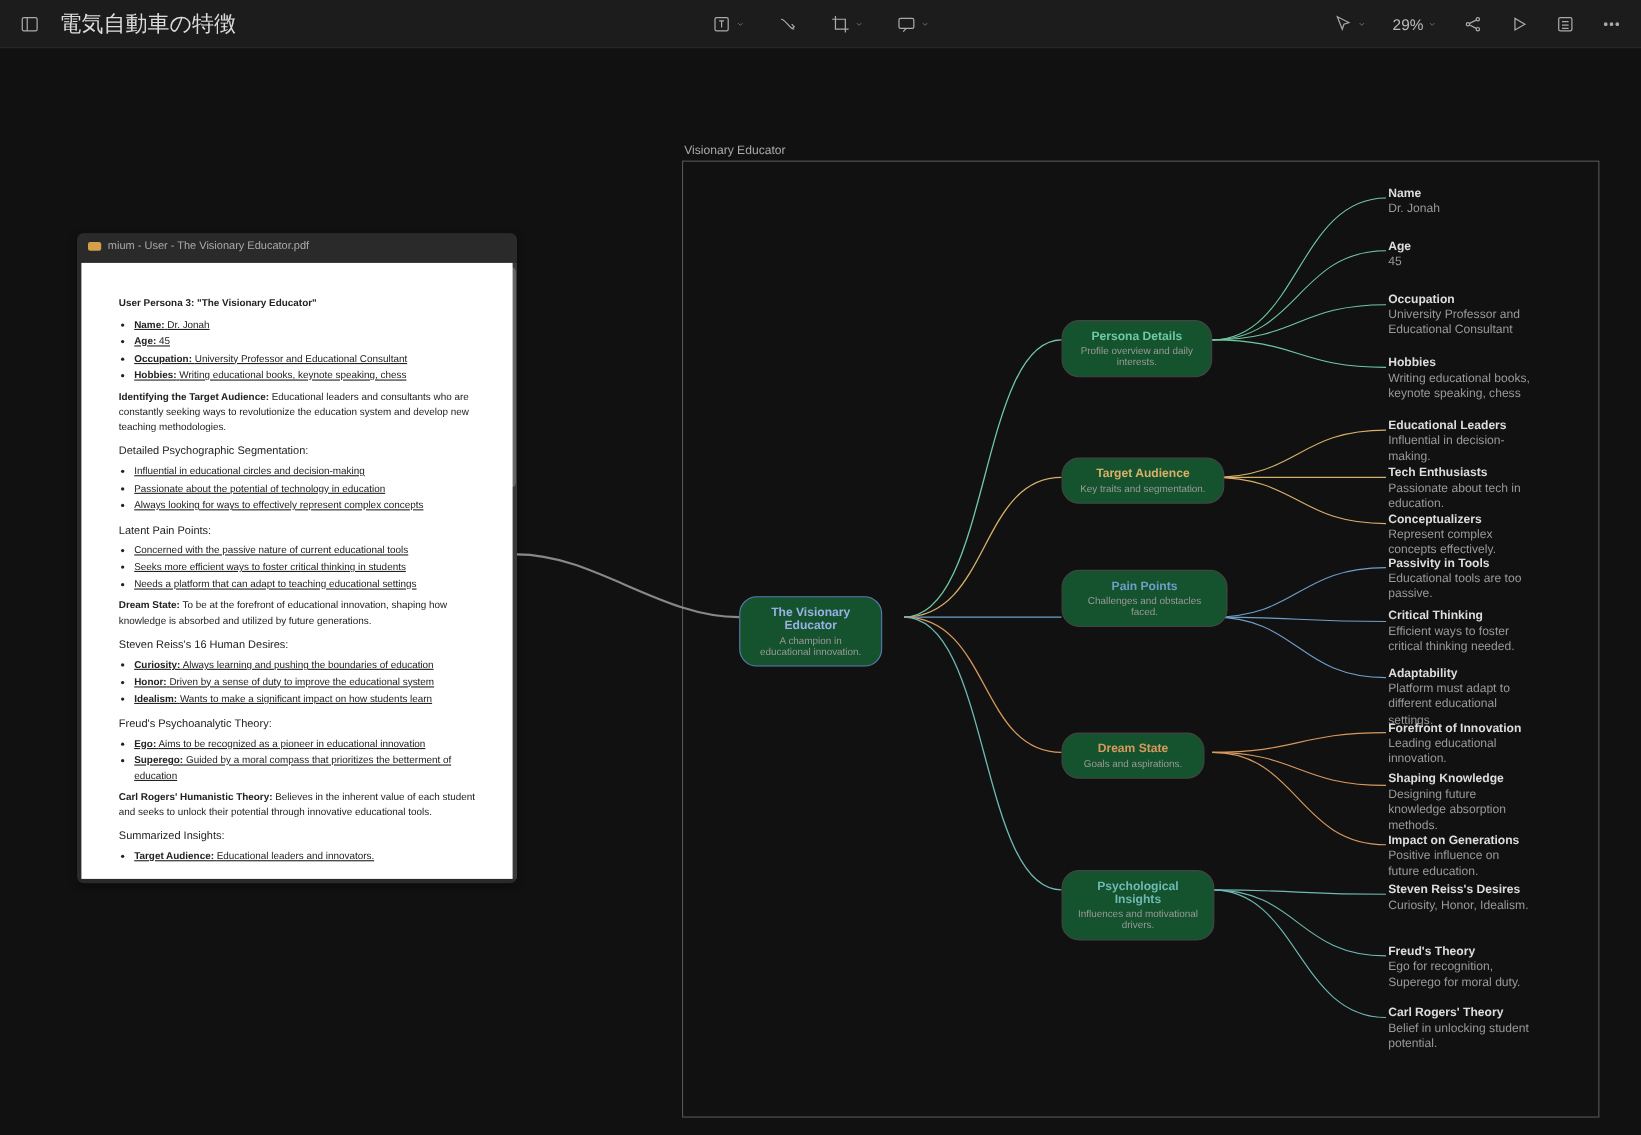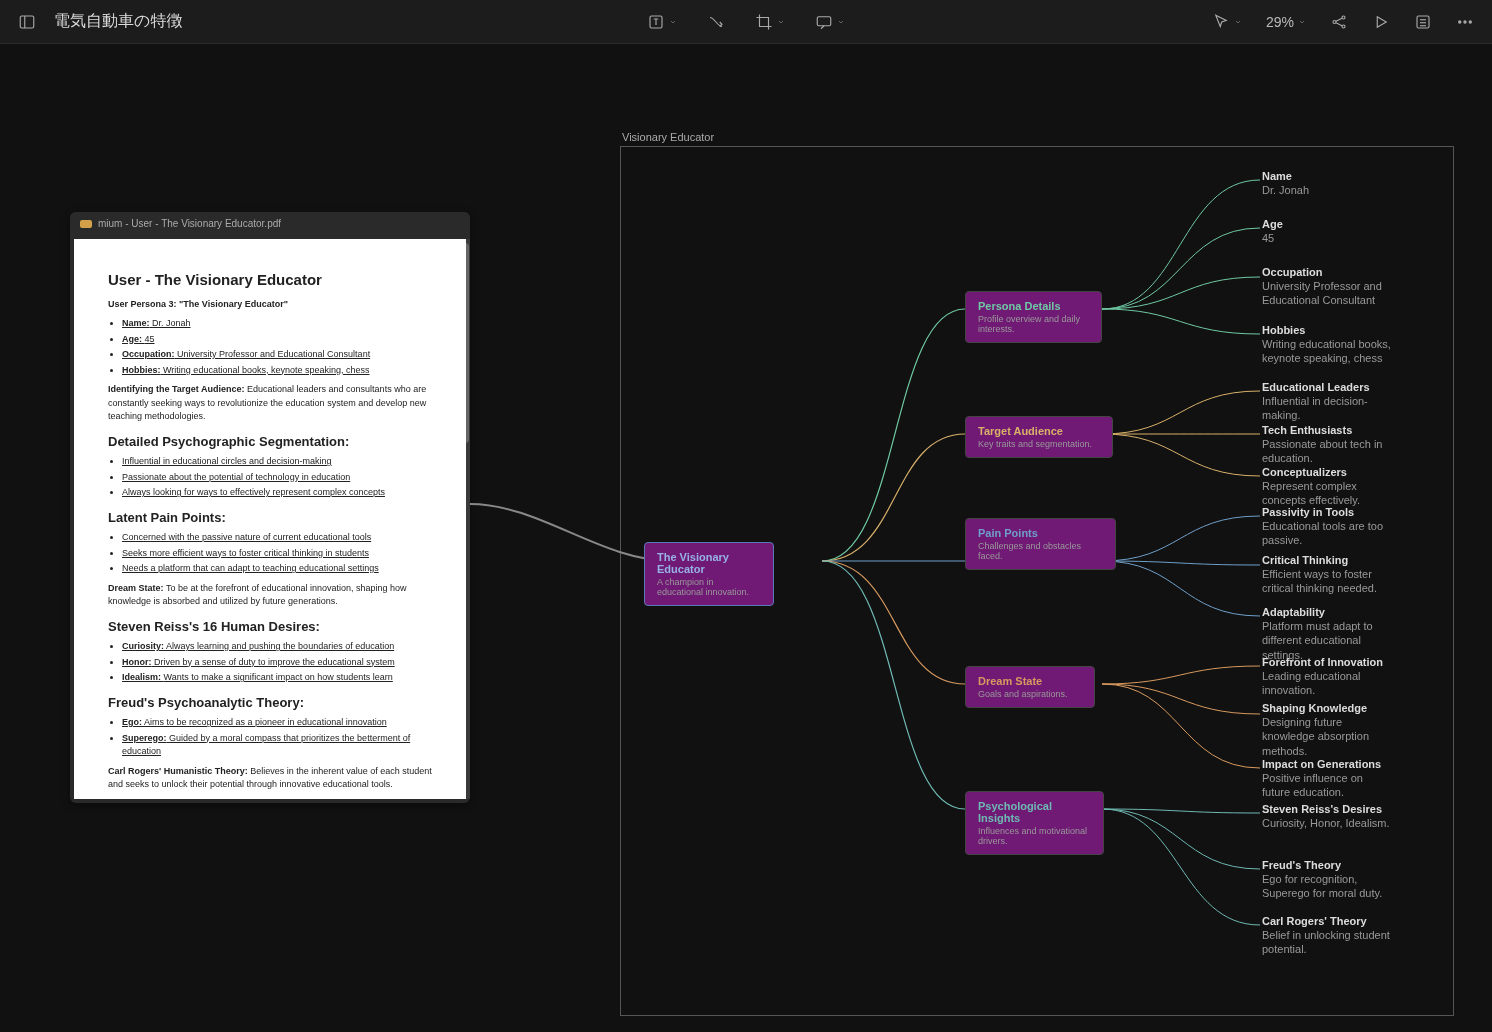--- a/index.html
+++ b/index.html
@@ -15,21 +15,21 @@
   height: 44px;
   background: #1c1c1c;
   border-bottom: 1px solid #2a2a2a;
   display: flex;
   align-items: center;
   padding: 0 12px;
   justify-content: space-between;
 }
 .tb-left, .tb-center, .tb-right { display: flex; align-items: center; gap: 12px; }
 .tb-center { position: absolute; left: 50%; transform: translateX(-50%); gap: 18px; }
-.tb-title { color: #ddd; font-size: 16px; font-weight: 400; }
+.tb-title { color: #ddd; font-size: 20px; font-weight: 400; }
 .tb-icon { fill: none; stroke: #aaa; stroke-width: 1.5; width: 18px; height: 18px; display: block; }
 .tb-btn { display:flex; align-items:center; gap:4px; padding:4px 6px; border-radius:4px; cursor:pointer; }
 .chev { width:8px; height:8px; }
 .zoom { color:#bbb; font-size:14px; }
 .canvas {
   position: relative;
   width: 100%;
   height: calc(100% - 44px);
   background: #111;
 }
@@ -66,33 +66,34 @@
   color:#222;
   margin:4px;
   padding:30px 34px;
   font-size:9px;
   line-height:1.5;
   height:560px;
   overflow:hidden;
   position:relative;
 }
 .pdf-page h1 { font-size:15px; font-weight:700; margin-bottom:6px; }
-.pdf-page h3 { font-size:13px; font-weight:700; margin-top:8px; margin-bottom:4px; }
+.pdf-page h3 { font-size:10px; font-weight:400; margin-top:8px; margin-bottom:4px; }
 .pdf-page ul { margin-left:14px; margin-bottom:4px; }
 .pdf-page li { margin-bottom:2px;text-decoration:underline; }
 .pdf-scroll { position:absolute; right:0; top:0; bottom:0; width:10px; background:#3a3a3a; }
 .pdf-thumb { position:absolute; right:1px; top:4px; width:8px; height:200px; background:#666; border-radius:4px; }
 
 .node {
   position:absolute;
-  background:#701a75;
+  background:#14532d;
   border:1px solid #444;
-  border-radius:4px;
+  border-radius:16px;
   padding:8px 12px;
   min-width:130px;
+  text-align:center;
 }
 .node.root { border-color:#5a7ab5; }
 .node .title { font-size:11px; font-weight:600; }
 .node .sub { font-size:9px; color:#999; margin-top:2px; }
 .node.root .title { color:#96b2e6; }
 .node.green .title { color:#6fc9a3; }
 .node.yellow .title { color:#d8b069; }
 .node.blue .title { color:#6f9fc9; }
 .node.orange .title { color:#d89a5e; }
 .node.teal .title { color:#6fb9b3; }
@@ -210,21 +211,20 @@
   <div class="pdf-card" style="left:70px; top:168px;">
     <div class="pdf-tab">
       <span class="pdf-tab-dot"></span>
       <span>mium - User - The Visionary Educator.pdf</span>
     </div>
     <div style="position:relative;">
       <div class="pdf-scroll">
           <div class="pdf-thumb"></div>
         </div>
       <div class="pdf-page">
-        <h1>User - The Visionary Educator</h1>
         <div style="font-weight:600;margin-bottom:6px;">User Persona 3: "The Visionary Educator"</div>
         <ul>
           <li><b>Name:</b> <span>Dr. Jonah</span></li>
           <li><b>Age:</b> <span>45</span></li>
           <li><b>Occupation:</b> <span>University Professor and Educational Consultant</span></li>
           <li><b>Hobbies:</b> <span>Writing educational books, keynote speaking, chess</span></li>
         </ul>
         <div style="margin-top:6px;"><b>Identifying the Target Audience:</b> <span>Educational leaders and consultants who are constantly seeking ways to revolutionize the education system and develop new teaching methodologies.</span></div>
         <h3>Detailed Psychographic Segmentation:</h3>
         <ul>
@@ -289,21 +289,21 @@
 
     <path d="M1102 640 C 1180 640, 1180 622, 1260 622" stroke="#d89a5e" stroke-width="1" fill="none"></path>
     <path d="M1102 640 C 1180 640, 1180 670, 1260 670" stroke="#d89a5e" stroke-width="1" fill="none"></path>
     <path d="M1102 640 C 1180 640, 1180 724, 1260 724" stroke="#d89a5e" stroke-width="1" fill="none"></path>
 
     <path d="M1102 765 C 1180 765, 1180 769, 1260 769" stroke="#6fb9b3" stroke-width="1" fill="none"></path>
     <path d="M1102 765 C 1180 765, 1180 825, 1260 825" stroke="#6fb9b3" stroke-width="1" fill="none"></path>
     <path d="M1102 765 C 1180 765, 1180 881, 1260 881" stroke="#6fb9b3" stroke-width="1" fill="none"></path>
   </svg>
 
-  <div class="node root" style="left:644px; top:498px; width:124px;">
+  <div class="node root" style="left:672px; top:498px; width:124px;">
     <div class="title">The Visionary Educator</div>
     <div class="sub">A champion in educational innovation.</div>
   </div>
 
   <div class="node green" style="left:965px; top:247px; width:137px;">
     <div class="title">Persona Details</div>
     <div class="sub">Profile overview and daily interests.</div>
   </div>
   <div class="node yellow" style="left:965px; top:372px; width:148px;">
     <div class="title">Target Audience</div>

